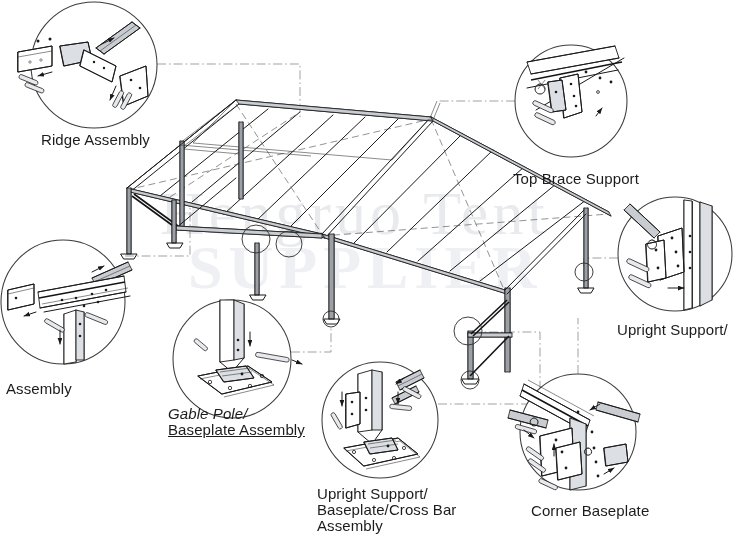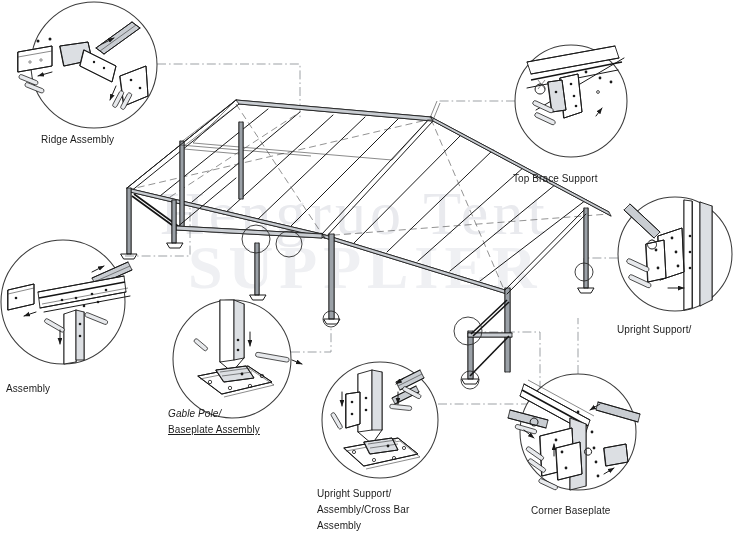--- a/index.html
+++ b/index.html
@@ -18,21 +18,21 @@
   #diagram-svg {
     position: absolute;
     left: 0;
     top: 0;
     width: 750px;
     height: 538px;
   }
   .callout-label {
     position: absolute;
     font-family: "Liberation Sans", sans-serif;
-    font-size: 10px;
+    font-size: 15px;
     line-height: 14px;
     color: #1c1c1c;
     white-space: pre;
     letter-spacing: 0.1px;
   }
   .wm {
     position: absolute;
     font-family: "Liberation Serif", serif;
     color: #e9eaee;
     white-space: pre;
@@ -551,21 +551,21 @@
 
   <div class="callout-label" style="left:41px; top:133px;">Ridge Assembly</div>
 
   <div class="callout-label" style="left:513px; top:172px;">Top Brace Support</div>
 
   <div class="callout-label" style="left:617px; top:323px;">Upright Support/</div>
 
   <div class="callout-label" style="left:531px; top:504px;">Corner Baseplate</div>
 
   <div class="callout-label" style="left:317px; top:487px;">Upright Support/</div>
-  <div class="callout-label" style="left:317px; top:503px;">Assembly/Cross Bar</div>
+  <div class="callout-label" style="left:317px; top:503px;">Baseplate/Cross Bar</div>
   <div class="callout-label" style="left:317px; top:519px;">Assembly</div>
 
   <div class="callout-label" style="left:168px; top:407px;font-style:italic;">Gable Pole/</div>
   <div class="callout-label" style="left:168px; top:423px;text-decoration:underline;">Baseplate Assembly</div>
 
   <div class="callout-label" style="left:6px; top:382px;">Assembly</div>
 
 </div>
 
 </body></html>

